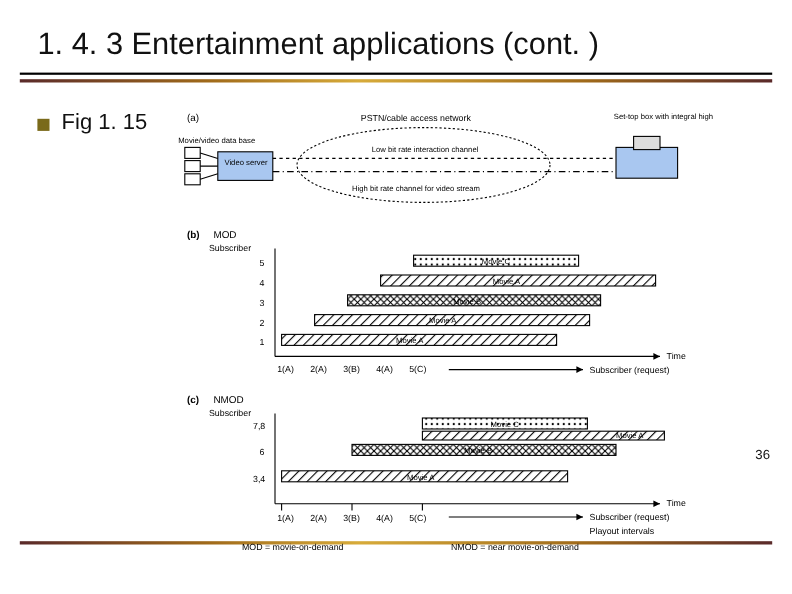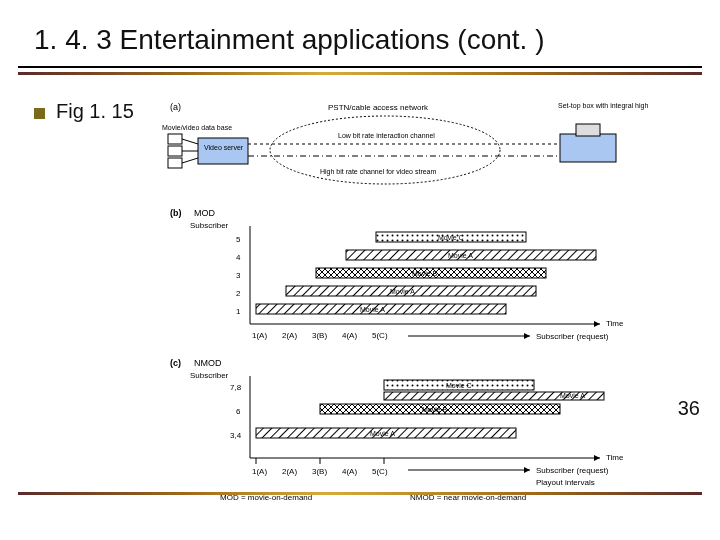--- a/index.html
+++ b/index.html
@@ -3,21 +3,21 @@
 <meta charset="utf-8">
 <style>
   html,body{margin:0;padding:0;width:720px;height:540px;background:#fff;font-family:Arial,Helvetica,sans-serif;overflow:hidden}
   .slide{width:720px;height:432px;position:relative;box-sizing:border-box}
   .title{position:absolute;left:34px;top:24px;font-size:28px;color:#111}
   .under{position:absolute;left:18px;top:66px;width:684px;height:2px;background:#000}
   .rule{position:absolute;left:18px;width:684px;height:3px;background:linear-gradient(90deg,#5a2a2a 0%,#a06a1a 25%,#d7ab3a 45%,#a06a1a 75%,#5a2a2a 100%)}
   .bullet-sq{position:absolute;left:34px;top:108px;width:11px;height:11px;background:#7a6a1a}
   .bullet-txt{position:absolute;left:56px;top:100px;font-size:20px;color:#111}
   .fig{position:absolute;left:160px;top:98px;width:490px;height:408px}
-  .pagenum{position:absolute;right:20px;bottom:12px;font-size:20px;color:#111}
+  .pagenum{position:absolute;right:20px;bottom:12px;font-size:12px;color:#111}
   
   .fig svg{width:100%;height:100%}
 </style>
 </head>
 <body>
 
 <div class="slide">
   <div class="title">1. 4. 3 Entertainment applications (cont. )</div>
   <div class="under"></div>
   <div class="rule" style="top:72px"></div>

